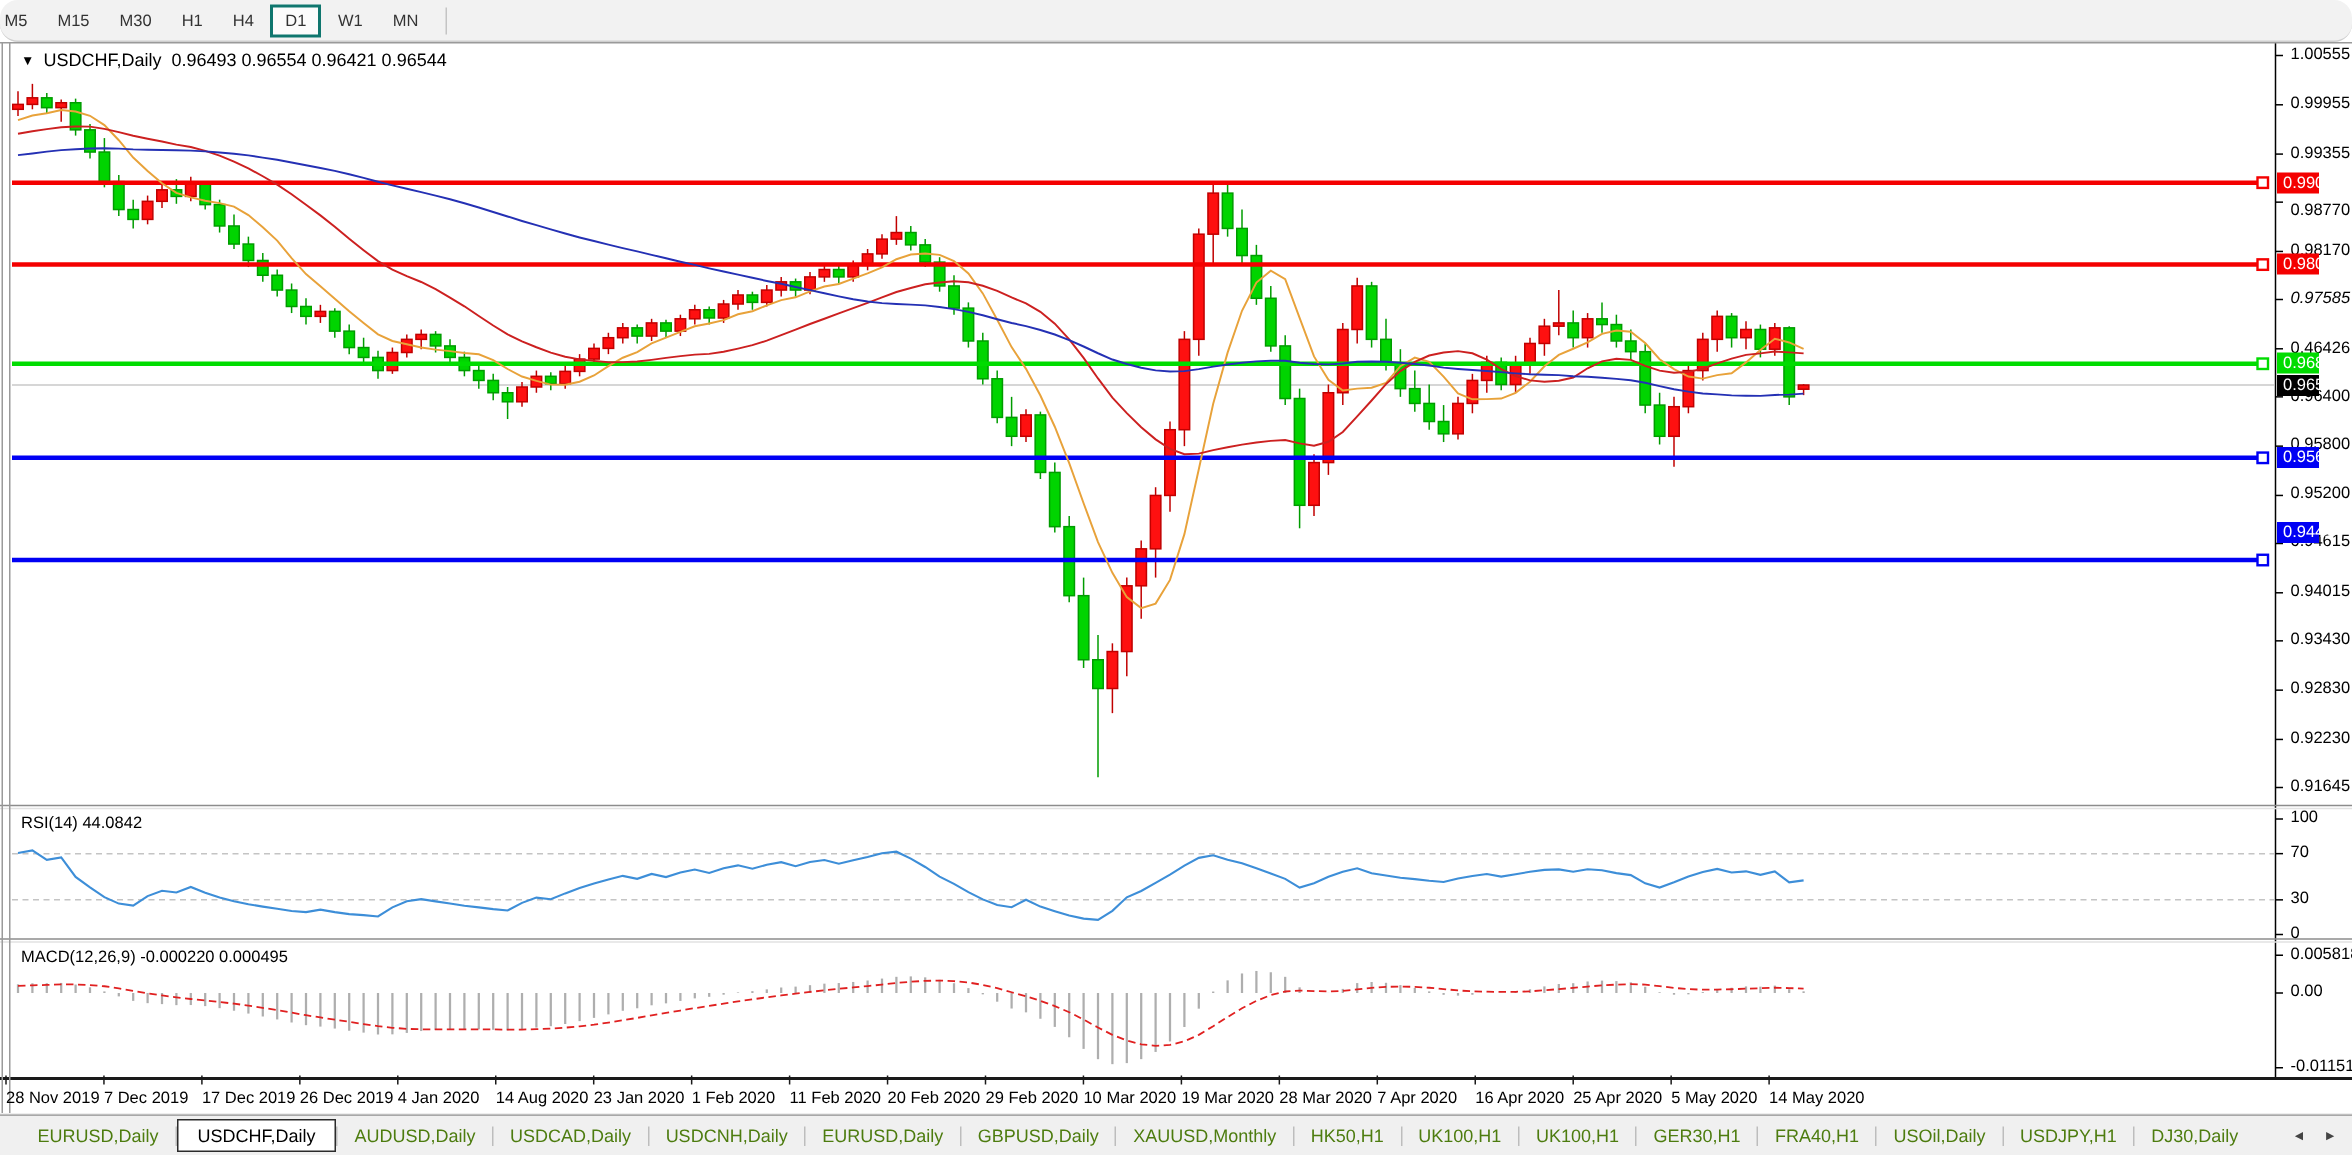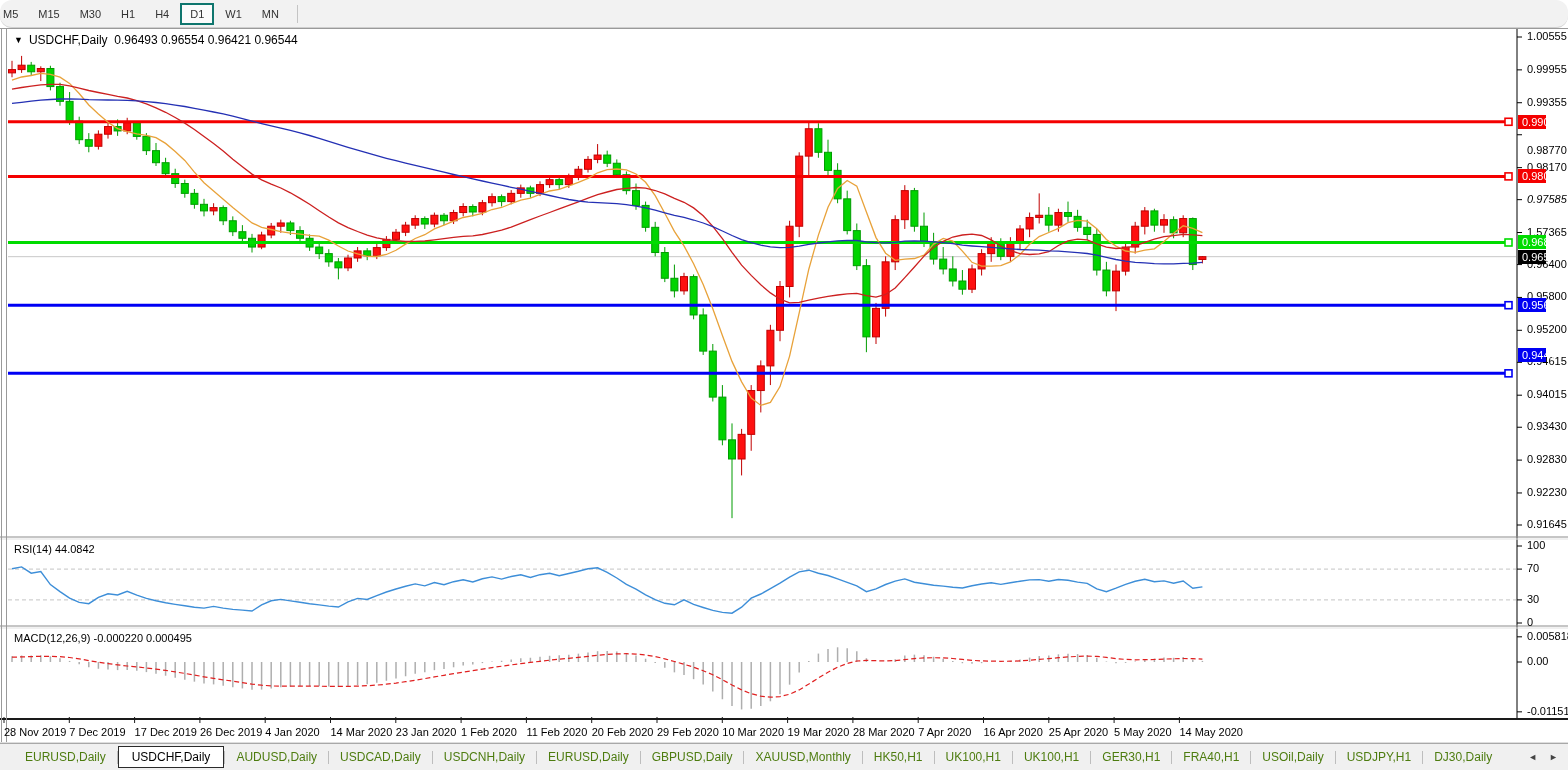--- a/index.html
+++ b/index.html
@@ -520,24 +520,24 @@
     <span class="tri">▼</span><span>USDCHF,Daily</span>&nbsp;&nbsp;<span>0.96493 0.96554 0.96421 0.96544</span>
   </div>
 
   <div class="overlay ind-label" style="top:543px;left:14px;">RSI(14) 44.0842</div>
   <div class="overlay ind-label" style="top:632px;left:14px;">MACD(12,26,9) -0.000220 0.000495</div>
 
   <div id="axis-labels">
       <span class="axis-tick-label" style="top: 30px;">1.00555</span>
       <span class="axis-tick-label" style="top: 62.862px;">0.99955</span>
       <span class="axis-tick-label" style="top: 95.7239px;">0.99355</span>
-      <span class="axis-tick-label" style="top: 144px;">0.98770</span>
+      <span class="axis-tick-label" style="top: 134px;">0.98770</span>
       <span class="axis-tick-label" style="top: 160.626px;">0.98170</span>
       <span class="axis-tick-label" style="top: 192.667px; font-style: italic;">0.97585</span>
-      <span class="axis-tick-label" style="top: 225.529px;">1.57365</span>
+      <span class="axis-tick-label" style="top: 225.529px;">0.46426</span>
       <span class="axis-tick-label" style="top: 257.569px;">0.96400</span>
       <span class="axis-tick-label" style="top: 290.431px;">0.95800</span>
       <span class="axis-tick-label" style="top: 323.293px;">0.95200</span>
       <span class="axis-tick-label" style="top: 355.333px;">0.94615</span>
       <span class="axis-tick-label" style="top: 388.195px;">0.94015</span>
       <span class="axis-tick-label" style="top: 420.236px;">0.93430</span>
       <span class="axis-tick-label" style="top: 453.098px;">0.92830</span>
       <span class="axis-tick-label" style="top: 485.96px;">0.92230</span>
       <span class="axis-tick-label" style="top: 518px;">0.91645</span>
       <span class="axis-tick-label" style="top: 539px;">100</span>
@@ -553,21 +553,21 @@
       <div class="chip" style="top: 298.208px; background: rgb(0, 0, 244);">0.95658</div>
       <div class="chip" style="top: 348px; background: rgb(0, 0, 244);">0.94414</div>
       <div class="chip" style="top: 249.682px; background: rgb(0, 0, 0);">0.96544</div>
     </div>
   <div id="date-labels">
       <span class="date-label" style="left: 4px;">28 Nov 2019</span>
       <span class="date-label" style="left: 69.3px;">7 Dec 2019</span>
       <span class="date-label" style="left: 134.6px;">17 Dec 2019</span>
       <span class="date-label" style="left: 199.9px;">26 Dec 2019</span>
       <span class="date-label" style="left: 265.2px;">4 Jan 2020</span>
-      <span class="date-label" style="left: 330.5px;">14 Mar 2020</span>
+      <span class="date-label" style="left: 330.5px;">14 Aug 2020</span>
       <span class="date-label" style="left: 395.8px;">23 Jan 2020</span>
       <span class="date-label" style="left: 461.1px;">1 Feb 2020</span>
       <span class="date-label" style="left: 526.4px;">11 Feb 2020</span>
       <span class="date-label" style="left: 591.7px;">20 Feb 2020</span>
       <span class="date-label" style="left: 657px;">29 Feb 2020</span>
       <span class="date-label" style="left: 722.3px;">10 Mar 2020</span>
       <span class="date-label" style="left: 787.6px;">19 Mar 2020</span>
       <span class="date-label" style="left: 852.9px;">28 Mar 2020</span>
       <span class="date-label" style="left: 918.2px;">7 Apr 2020</span>
       <span class="date-label" style="left: 983.5px;">16 Apr 2020</span>

